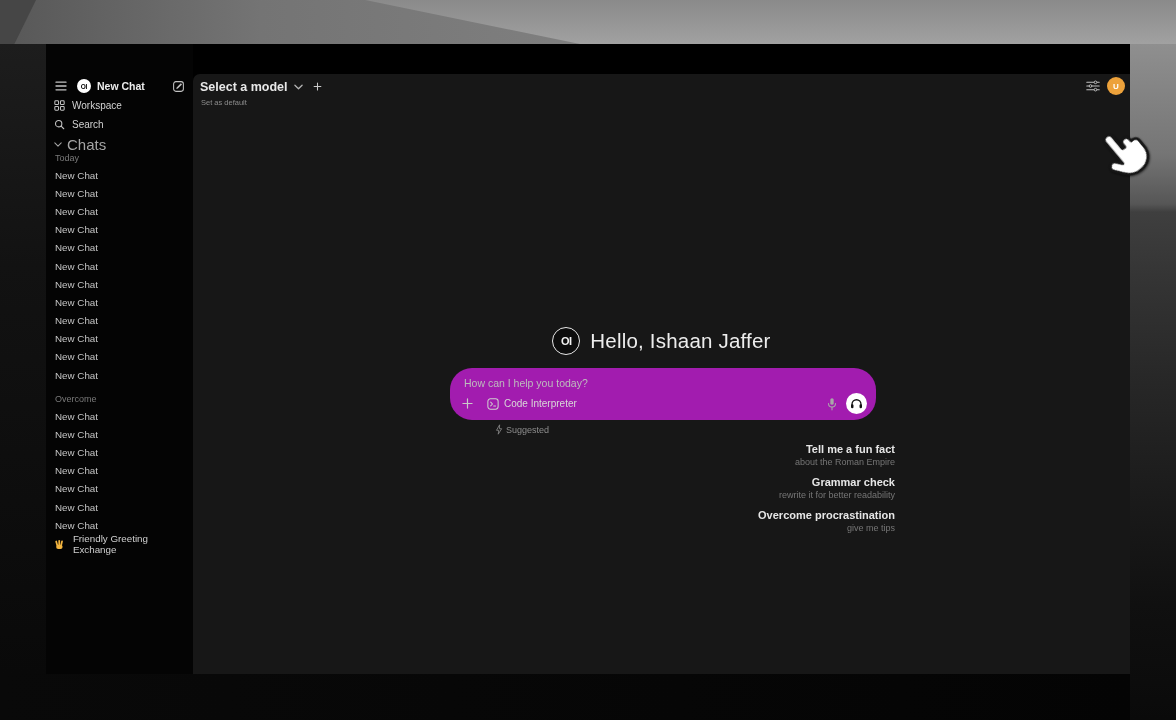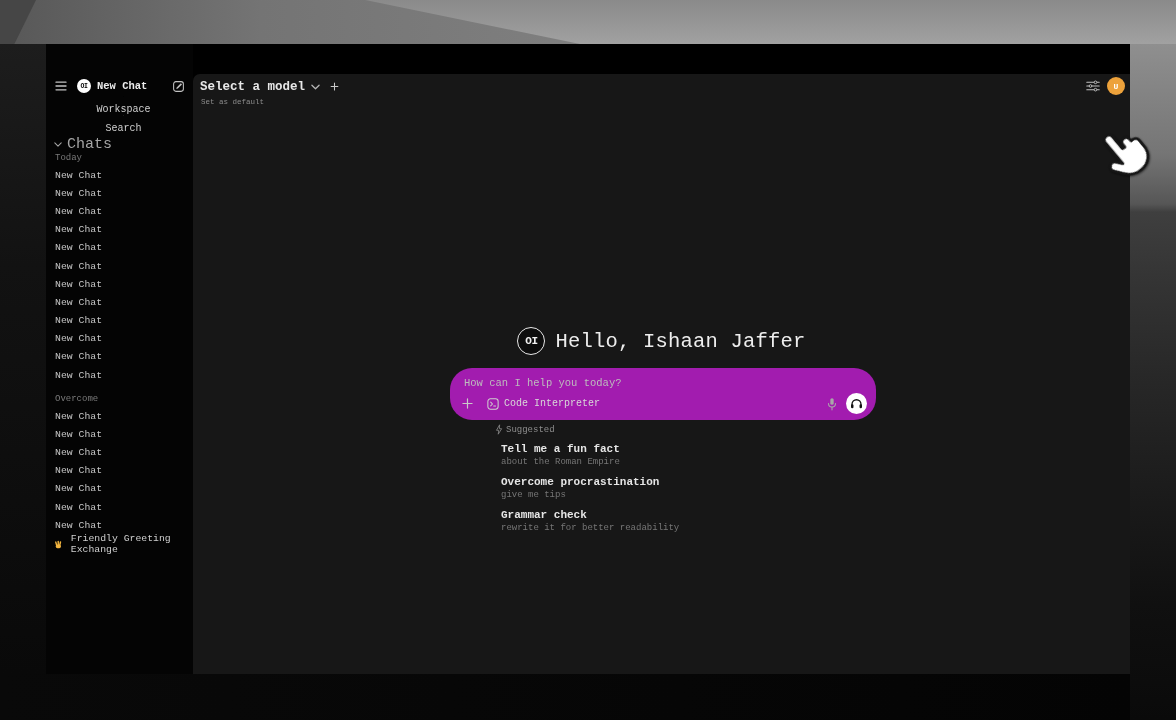--- a/index.html
+++ b/index.html
@@ -1,18 +1,18 @@
 <!DOCTYPE html>
 <html><head>
 <meta charset="utf-8">
 <style>
   * { margin:0; padding:0; box-sizing:border-box; }
   html,body { background:#000; }
   .stage{ position:relative; width:1176px; height:720px; overflow:hidden;
-          background:#0a0a0a; font-family:Liberation Mono, monospace; }
+          background:#0a0a0a; font-family:Liberation Sans, sans-serif; }
 
   
   .bd-top{ position:absolute; left:0; top:0; width:1176px; height:44px;
            background:linear-gradient(180deg,#8a8a8a,#a1a1a1); }
   .bd-top-tri{ position:absolute; left:0; top:0; width:580px; height:44px;
            background:linear-gradient(90deg,#575757,#747474 45%,#7f7f7f);
            clip-path:polygon(0 0,63% 0,100% 100%,0 100%); }
   .bd-top-corner{ position:absolute; left:0; top:0; width:36px; height:44px;
            background:#464646; clip-path:polygon(0 0,100% 0,40% 100%,0 100%); }
   .bd-left{ position:absolute; left:0; top:44px; width:46px; height:630px;
@@ -20,35 +20,35 @@
   .bd-right{ position:absolute; left:1130px; top:44px; width:46px; height:676px;
            background:linear-gradient(180deg,#8f8f8f 0px,#757575 110px,#565656 160px,
                       #3f3f3f 168px,#353535 230px,#282828 330px,#1b1b1b 450px,#101010 560px,#0a0a0a 676px); }
   .bd-bottom{ position:absolute; left:0; top:674px; width:1130px; height:46px;
            background:linear-gradient(90deg,#090909,#060606 60%,#040404); }
 
   
   .app{ position:absolute; left:46px; top:44px; width:1084px; height:630px; background:#000; }
   .sidebar{ position:absolute; left:0; top:0; width:147px; height:630px; background:#040404; }
   .main{ position:absolute; left:147px; top:30px; width:937px; height:600px;
-         background:#171717; border-top-left-radius:7px; }
+         background:#171717; border-top-left-radius:7px;text-align:right; }
 
   
   .sb-header{ position:absolute; left:9px; right:8px; top:32px; height:20px;
               display:flex; align-items:center; }
   .sb-toggle{ margin-right:10px; display:flex; cursor:pointer; }
   .sb-logo{ width:14px; height:14px; border-radius:50%; background:#fff; color:#000;
             font-size:6.5px; font-weight:bold; letter-spacing:-.3px;
             display:flex; align-items:center; justify-content:center; margin-right:6px; }
   .sb-brand{ font-size:10.5px; font-weight:bold; color:#ededed; flex:1; }
   .sb-edit{ display:flex; cursor:pointer; }
 
   .sb-nav{ position:absolute; left:0; right:0; top:52px; }
   .sb-nav-item{ height:19px; display:flex; align-items:center; gap:7px;
-                padding-left:8px; font-size:10px; font-weight:500; color:#d2d2d2; cursor:pointer;flex-direction:column; }
+                padding-left:8px; font-size:10px; font-weight:500; color:#d2d2d2; cursor:pointer; }
 
   .sb-chats{ position:absolute; top:94px; left:8px; height:12px; display:flex; gap:5px;
              align-items:center; font-size:15px; color:#a5a5a5; cursor:pointer; }
 
   .sb-label{ position:absolute; left:9px; font-size:9px; color:#7a7a7a; }
   .sb-label.today{ top:109px; } .sb-label.yesterday{ top:350px; }
 
   .sb-list{ position:absolute; left:0; right:0; }
   .sb-list.today{ top:122px; } .sb-list.yesterday{ top:363px; }
   .sb-chat-item{ height:18.2px; display:flex; align-items:center; padding-left:9px;
@@ -300,28 +300,28 @@
           <span>Suggested</span>
         </div>
         <div class="sugg-list">
 
             <div class="sugg-item">
               <div class="sugg-title">Tell me a fun fact</div>
               <div class="sugg-sub">about the Roman Empire</div>
             </div>
 
             <div class="sugg-item">
+              <div class="sugg-title">Grammar check</div>
+              <div class="sugg-sub">rewrite it for better readability</div>
+            </div>
+
+            <div class="sugg-item">
               <div class="sugg-title">Overcome procrastination</div>
               <div class="sugg-sub">give me tips</div>
             </div>
-
-            <div class="sugg-item">
-              <div class="sugg-title">Grammar check</div>
-              <div class="sugg-sub">rewrite it for better readability</div>
-            </div>
           </div>
       </div>
 
     </main>
   </div>
 
   <svg class="cursor" viewBox="0 0 24 28">
     <path d="M8.2 3 C8.2 1.6 9.3 .5 10.7 .5 c1.4 0 2.5 1.1 2.5 2.5 v8.2 l1.6 .3 v-1.8 c0-1.3 1-2.3 2.3-2.3 1.2 0 2.2 .9 2.3 2.1 l.1 1.6 1.2 0 c1.3 .1 2.3 1.1 2.3 2.4 v3.9 c0 5.5-3.7 9.1-9.3 9.1 -4 0-6.3-1.4-8.5-4.4 l-3.3-4.6 c-.8-1.1-.5-2.7 .6-3.5 1.1-.8 2.6-.5 3.4 .6 l2.3 3 z" fill="#ffffff" stroke="#161616" stroke-width="1.5" stroke-linejoin="round"></path>
   </svg>
 

